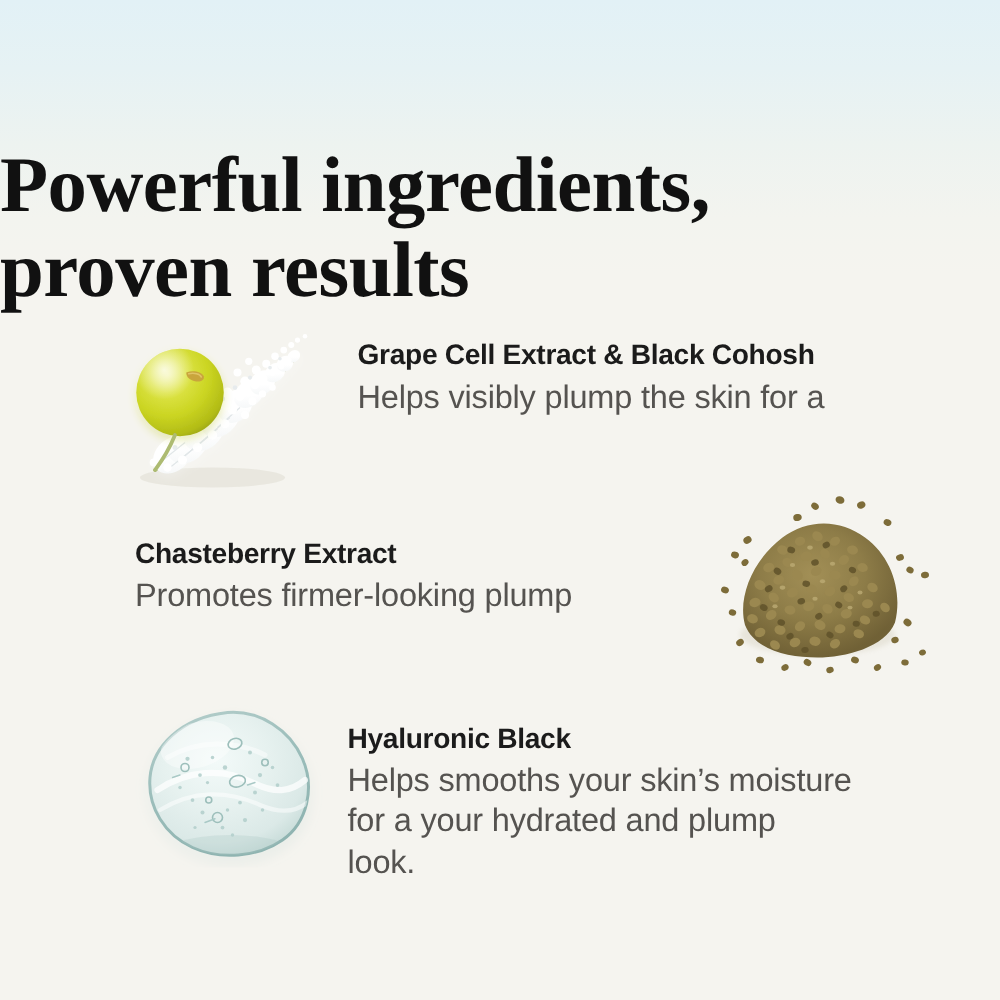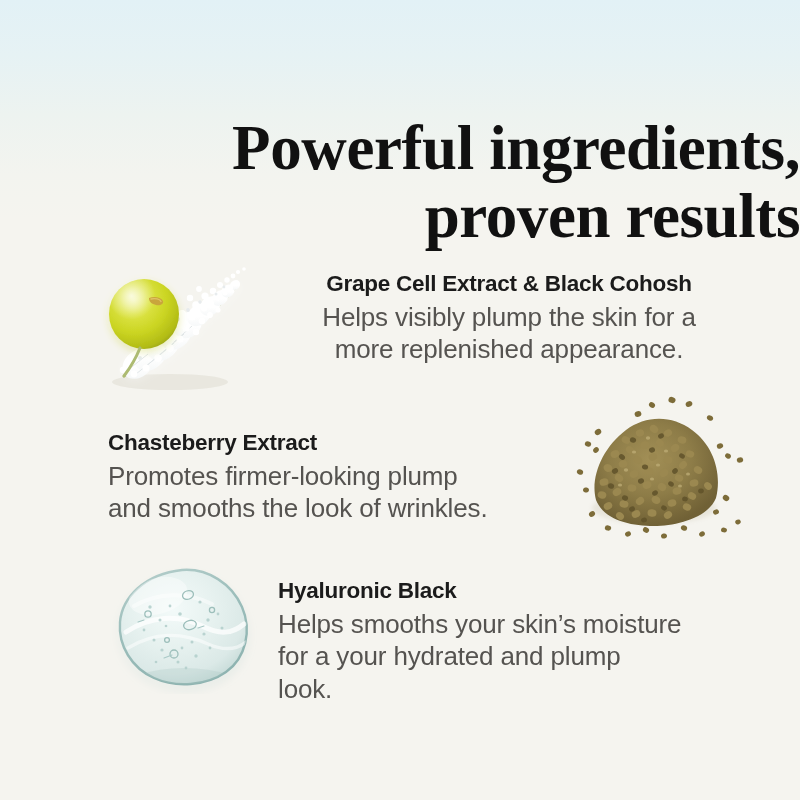--- a/index.html
+++ b/index.html
@@ -28,37 +28,37 @@
         #f5f4ef 800px);
     overflow: hidden;
   }
 
   
   .headline {
     position: absolute;
     left: 0;
     top: 72px;
     width: 800px;
-    text-align: right;
+    text-align: left;
     font-family: "Liberation Serif", "DejaVu Serif", serif;
     font-weight: 700;
     font-size: 63px;
     line-height: 1.08;
     letter-spacing: -0.4px;
     color: #111111;
   }
   .headline .hl-line { display: block; }
 
   
   .ingredient-row {
     position: absolute;
     display: flex;
     align-items: flex-start;
   }
-  .row-1 { left: 92px;  top: 258px; width: 640px; text-align: center; }
+  .row-1 { left: 92px;  top: 258px; width: 640px; }
   .row-2 { left: 108px; top: 388px; width: 650px; }
   .row-3 { left: 104px; top: 562px; width: 640px; }
 
   .art-cell {
     position: relative;
     flex: 0 0 auto;
   }
   .text-cell {
     flex: 1 1 auto;
   }
@@ -236,30 +236,28 @@
         <path d="M57 40 C62 38 69 39 71 43 C72 46 68 48 64 47 C60 46 57 44 57 40 Z" fill="#c9a53c"></path>
         <path d="M59 41 C63 40 68 41 69 43.5" stroke="#e0c366" stroke-width="1.3" fill="none" stroke-linecap="round"></path>
 
         <path d="M48 90 C44 100 38 110 32 118" stroke="#adbb72" stroke-width="3" fill="none" stroke-linecap="round"></path>
       </svg>
     </div>
 
     <div class="text-cell">
       <p class="ing-title">Grape Cell Extract &amp; Black Cohosh</p>
       <p class="ing-desc">Helps visibly plump the skin for a</p>
-      <p class="ing-desc">more replenished appearance.</p>
     </div>
   </div>
 
   <div class="ingredient-row row-2">
 
     <div class="text-cell">
       <p class="ing-title">Chasteberry Extract</p>
       <p class="ing-desc">Promotes firmer-looking plump</p>
-      <p class="ing-desc">and smooths the look of wrinkles.</p>
     </div>
 
     <div class="art-cell art-seeds">
       <svg width="190" height="165" viewBox="0 0 190 165" xmlns="http://www.w3.org/2000/svg" aria-hidden="true">
         <defs>
           <radialGradient id="pileGrad" cx="45%" cy="38%" r="62%">
             <stop offset="0%" stop-color="#9e8a4e"></stop>
             <stop offset="55%" stop-color="#88763f"></stop>
             <stop offset="100%" stop-color="#6a5a2d"></stop>
           </radialGradient>

